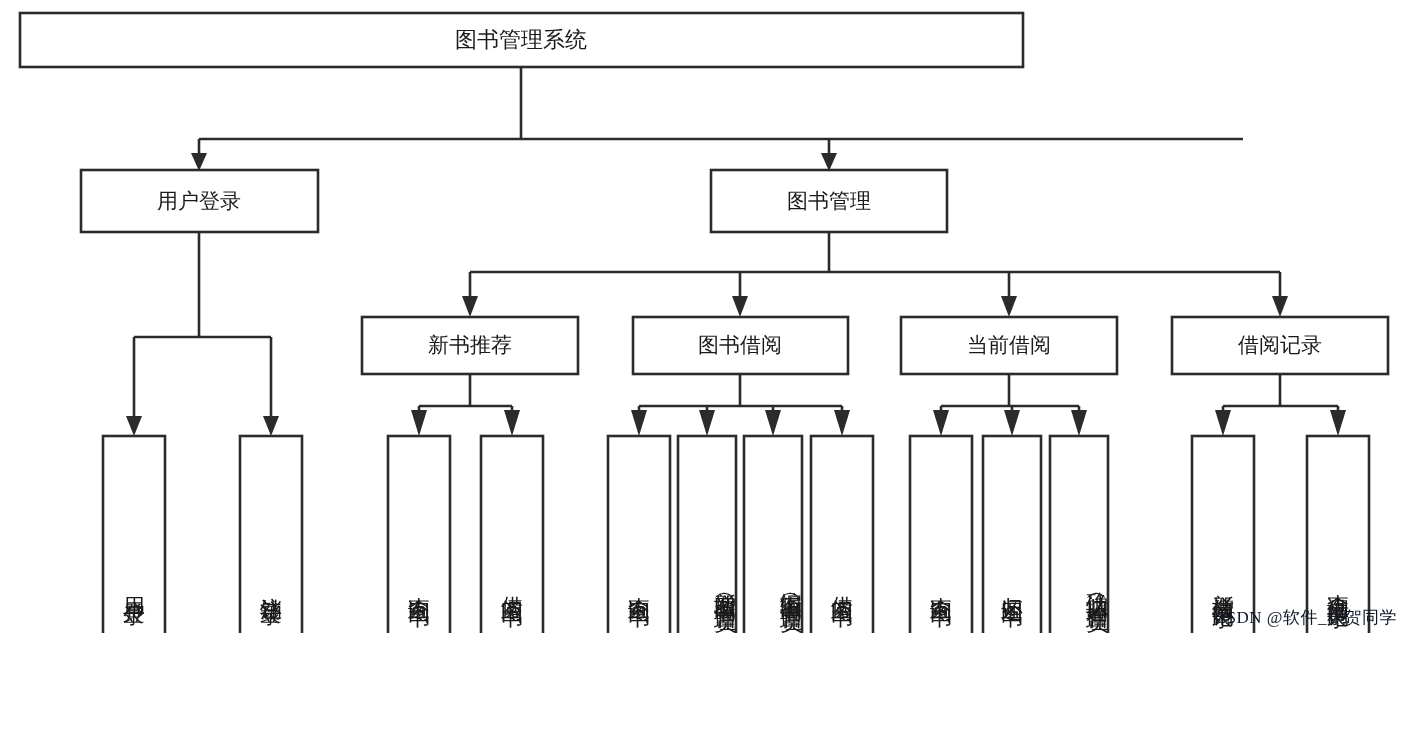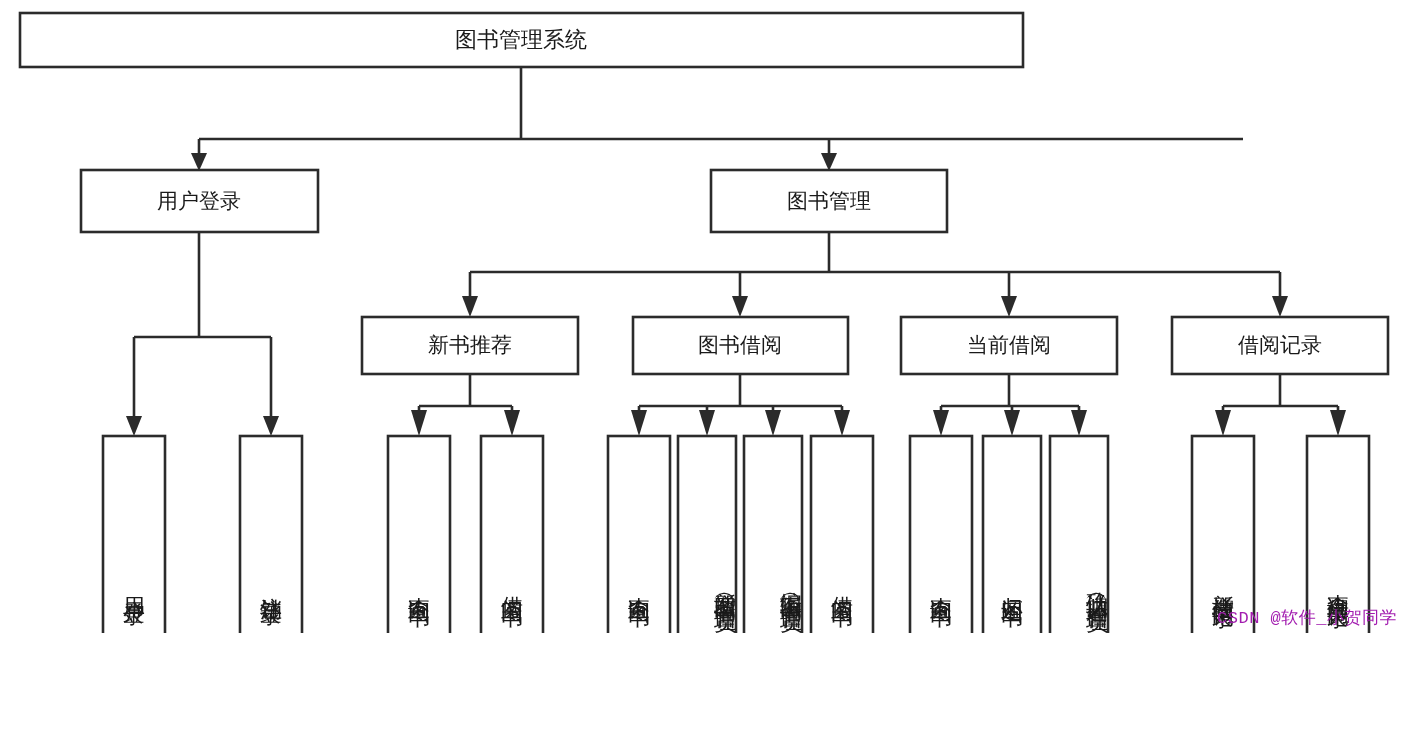--- a/index.html
+++ b/index.html
@@ -67,23 +67,23 @@
     text-align: center;
     pointer-events: none;
     display: flex;
     align-items: center;
     justify-content: center;
   }
   #watermark {
     position: absolute;
     right: 8px;
     bottom: 4px;
-    font-family: Liberation Mono, monospace;
+    font-family: Liberation Serif, serif;
     font-size: 17px;
-    color: #a21caf;
+    color: #0f172a;
     letter-spacing: 0.5px;
     user-select: none;
   }
 </style>
 </head>
 <body>
 
 <div id="stage">
 
   <svg id="diagram-svg" viewBox="0 0 1405 747">

